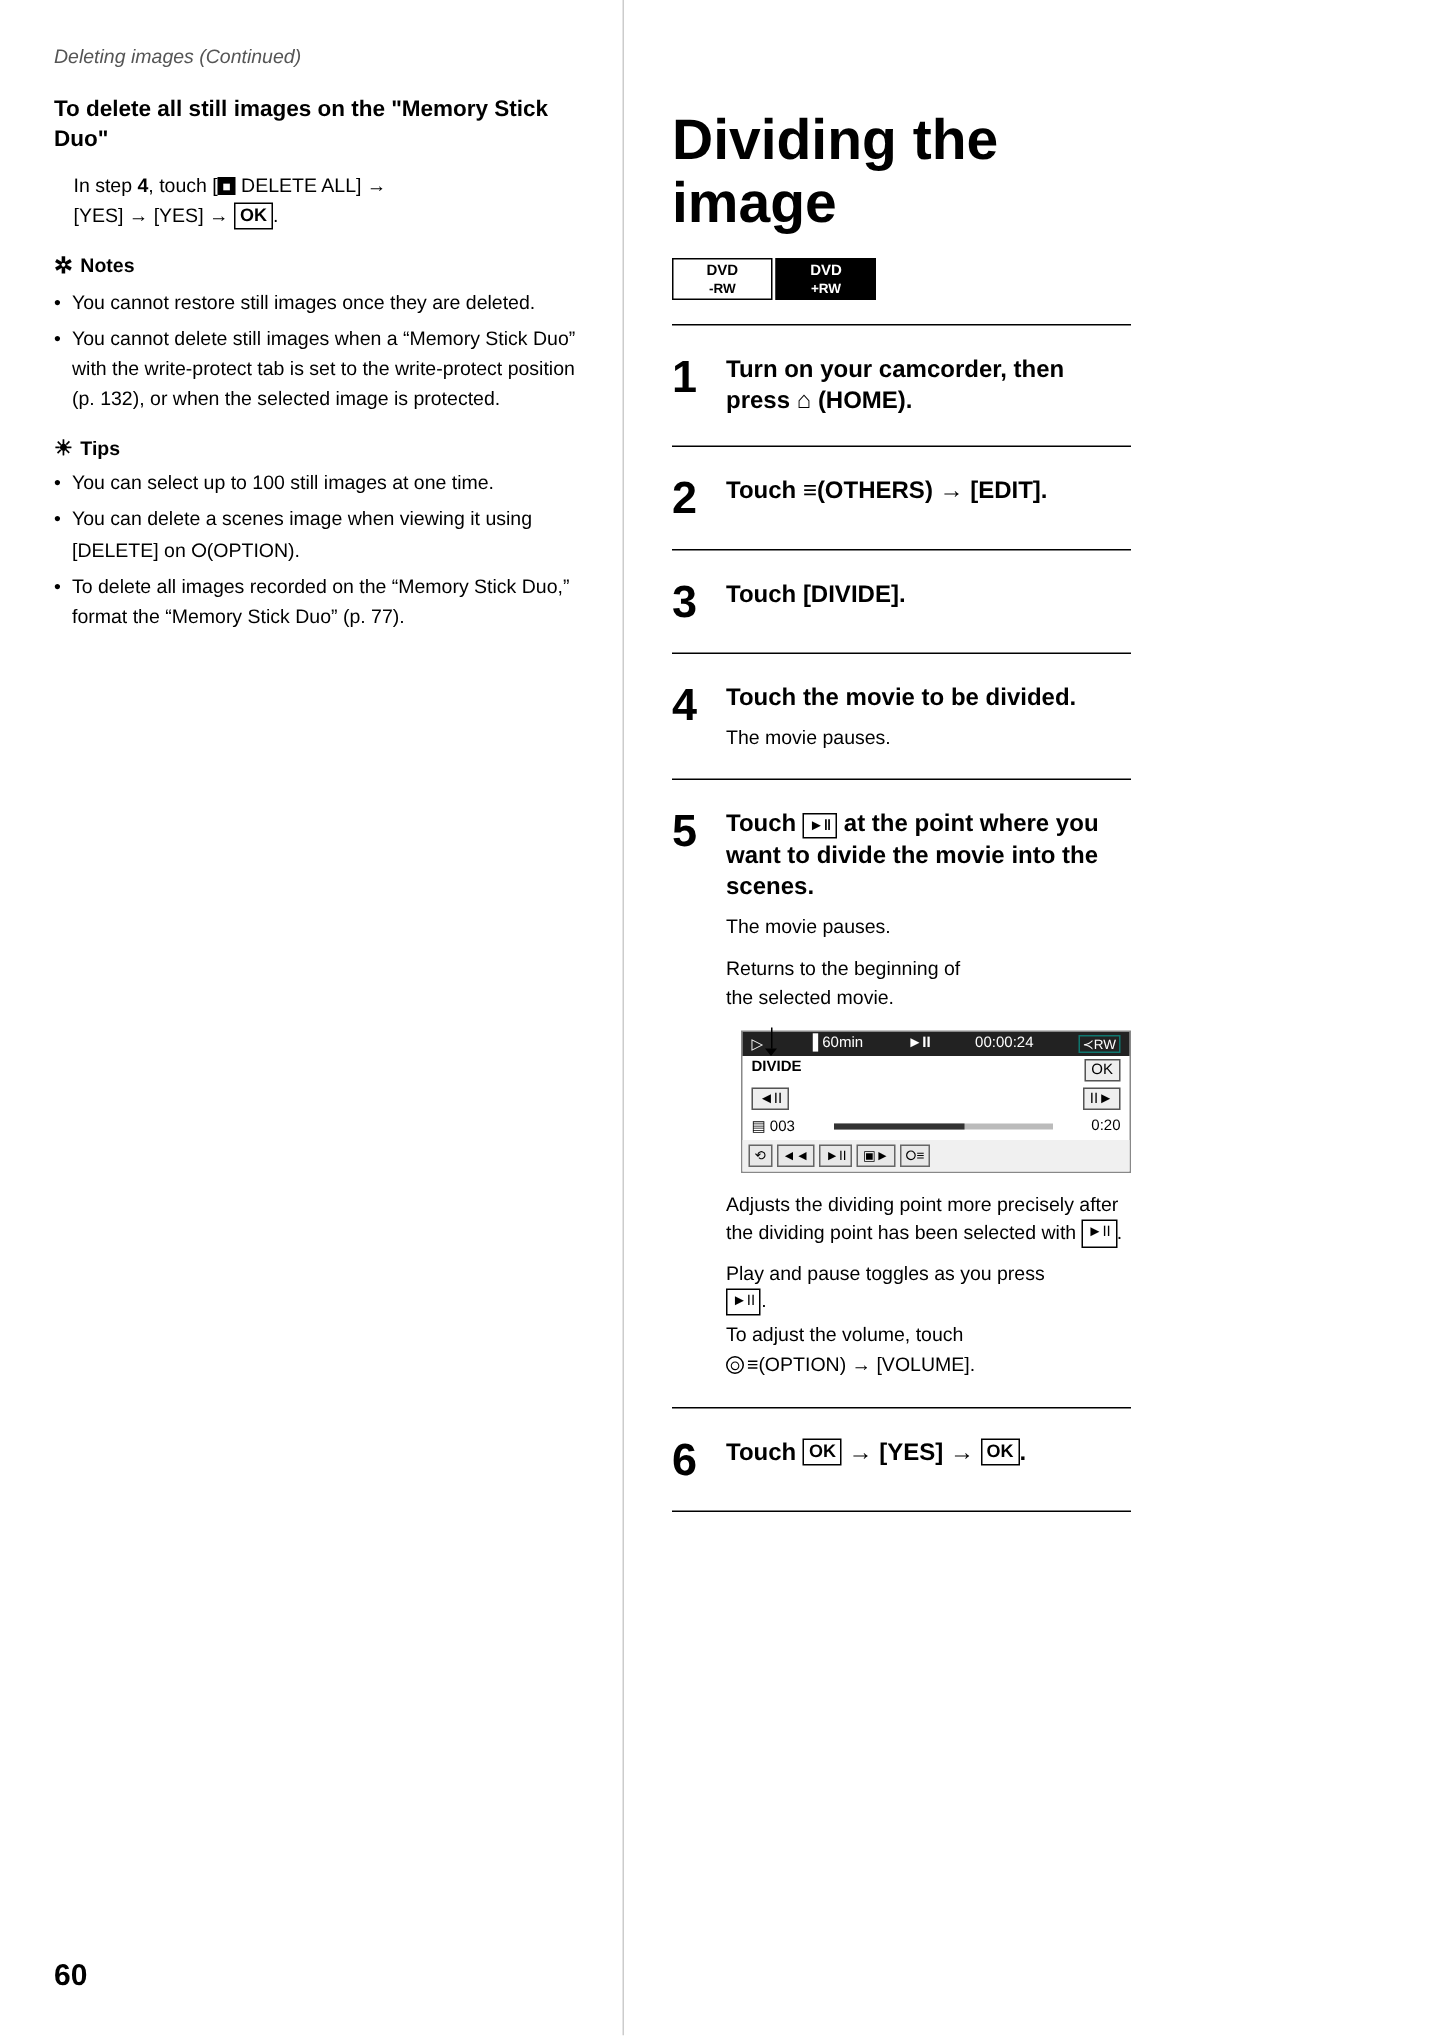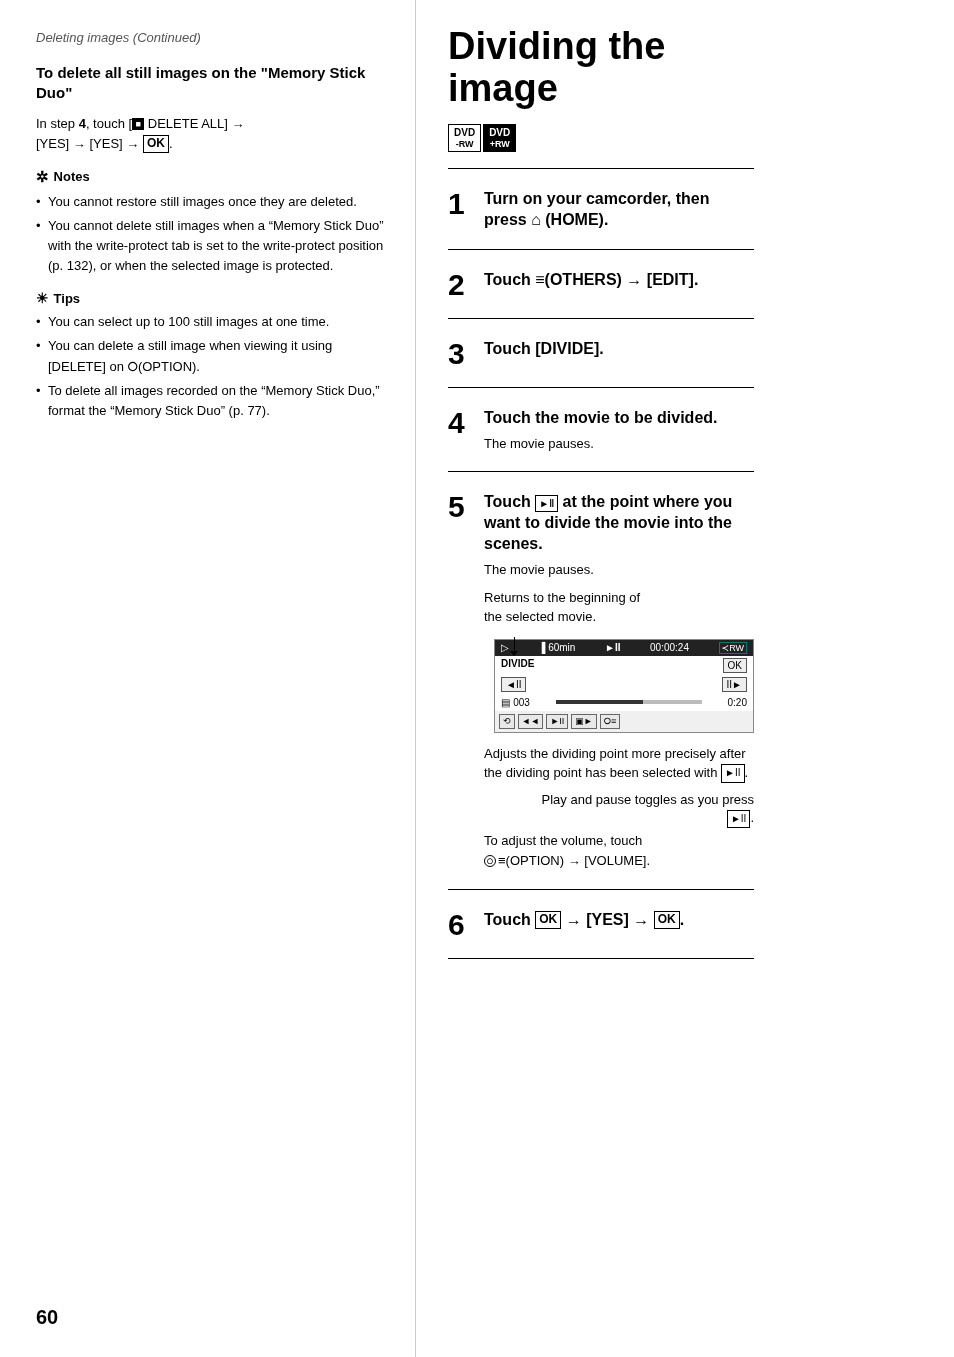--- a/index.html
+++ b/index.html
@@ -21,20 +21,21 @@
     .left-col {
       width: 420px;
       padding: 30px 28px 30px 36px;
       border-right: 1px solid #ccc;
       position: relative;
     }
     
     .right-col {
       flex: 1;
       padding: 26px 30px 30px 32px;
+      margin-top: 48px;
     }
     
     .page-number {
       position: absolute;
       bottom: 28px;
       left: 36px;
       font-size: 20px;
       font-weight: bold;
     }
 
@@ -49,20 +50,21 @@
       font-size: 15px;
       font-weight: bold;
       margin-bottom: 10px;
       line-height: 1.35;
       margin-top: 18px;
     }
     .body-text {
       font-size: 13px;
       line-height: 1.55;
       margin-bottom: 10px;
+      margin-left: 13px;
     }
     .notes-heading {
       font-size: 13px;
       font-weight: bold;
       display: flex;
       align-items: center;
       gap: 5px;
       margin-top: 14px;
       margin-bottom: 6px;
     }
@@ -100,21 +102,21 @@
       line-height: 1.1;
     }
     
     .dvd-badges {
       display: flex;
       gap: 2px;
       margin-bottom: 16px;
     }
     .dvd-badge {
       border: 1.5px solid #000;
-      padding: 2px 5px;
+      padding: 2px 22px;
       font-size: 10px;
       font-weight: bold;
       line-height: 1.2;
       text-align: center;
     }
     .dvd-badge.highlight {
       background: #000;
       color: #fff;
     }
     .dvd-badge .sub {
@@ -254,21 +256,21 @@
       <li>You cannot restore still images once they are deleted.</li>
       <li>You cannot delete still images when a “Memory Stick Duo” with the write-protect tab is set to the write-protect position (p. 132), or when the selected image is protected.</li>
     </ul>
 
     <div class="tips-heading">
       <span style="font-size:14px;">☀</span>
       <span>Tips</span>
     </div>
     <ul class="bullet-list">
       <li>You can select up to 100 still images at one time.</li>
-      <li>You can delete a still image when viewing it using [DELETE] on ⭘(OPTION).</li>
+      <li>You can delete a scenes image when viewing it using [DELETE] on ⭘(OPTION).</li>
       <li>To delete all images recorded on the “Memory Stick Duo,” format the “Memory Stick Duo” (p. 77).</li>
     </ul>
 
     <div class="page-number">60</div>
   </div>
 
   <div class="right-col">
 
     <h1 class="main-title">Dividing the image</h1>
 
@@ -392,21 +394,21 @@
                 <span class="ctrl-btn">▣►</span>
                 <span class="ctrl-btn">⭘≡</span>
               </div>
             </div>
           </div>
 
           <div class="step-note">
             Adjusts the dividing point more precisely after the dividing point has been selected with <span class="play-pause-icon">►II</span>.
           </div>
 
-          <div class="step-note" style="margin-top:8px;text-align:right;">
+          <div class="step-note" style="margin-top:8px;">
             Play and pause toggles as you press<br>
             <span class="play-pause-icon">►II</span>.
           </div>
           <div class="step-note" style="margin-top:4px;">
             To adjust the volume, touch<br>
             <span style="display:inline-flex;align-items:center;gap:2px;">
               <span style="display:inline-block;width:12px;height:12px;border:1.5px solid #000;border-radius:50%;font-size:8px;text-align:center;line-height:12px;">⭘</span>
                 <span>≡(OPTION) → [VOLUME].</span>
             </span>
           </div>

